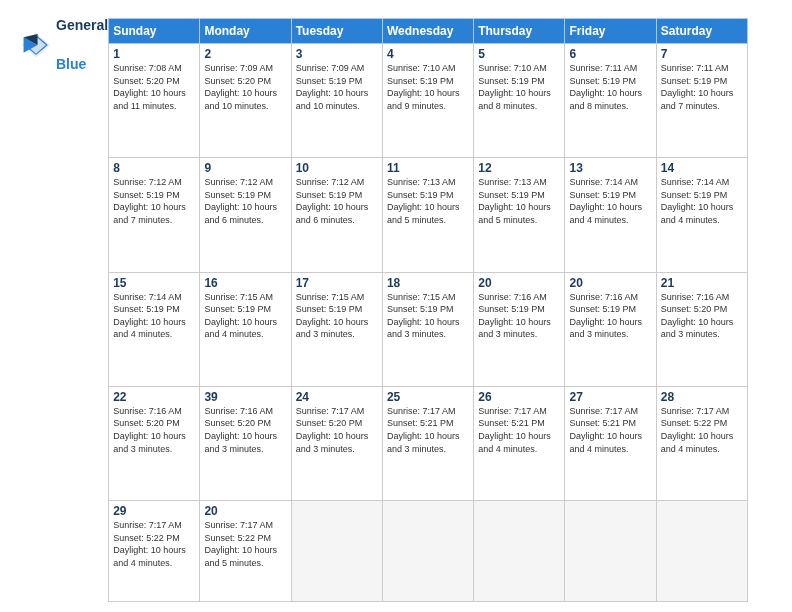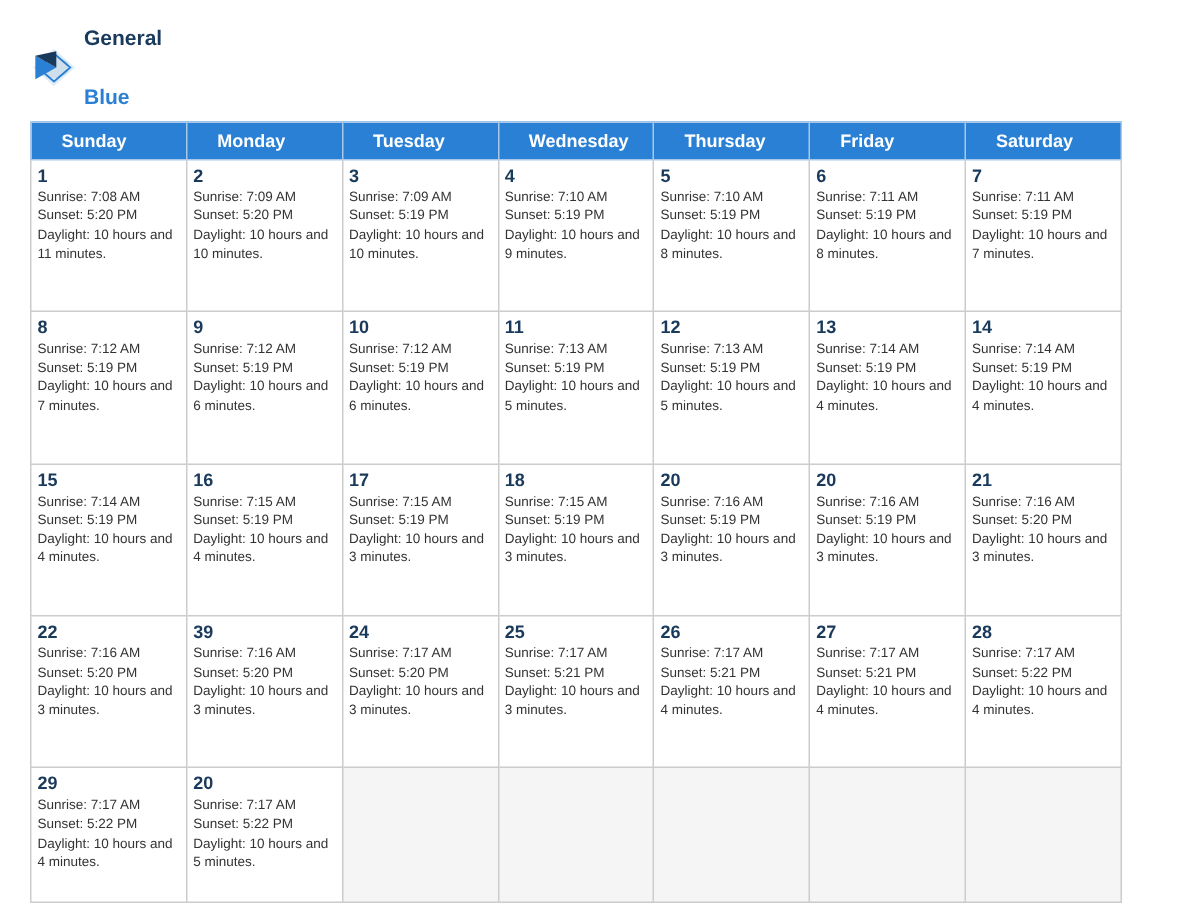--- a/index.html
+++ b/index.html
@@ -8,21 +8,21 @@
       height: 612px;
       font-family: Arial, sans-serif;
       background: #fff;
       overflow: hidden;
     }
     .page {
       width: 768px;
       height: 612px;
       padding: 18px 20px 10px 20px;
       display: flex;
-      flex-direction: column;
+      flex-direction: row;
     }
     .header {
       display: flex;
       justify-content: space-between;
       align-items: flex-start;
       margin-bottom: 8px;
     }
     .logo {
       display: flex;
       align-items: center;
@@ -57,21 +57,21 @@
       border: 1px solid #ccc;
       border-collapse: collapse;
       width: 100%;
       table-layout: fixed;
     }
     .calendar th {
       background: #2980d4;
       color: #fff;
       font-size: 12px;
       font-weight: bold;
-      padding: 5px 20px;
+      padding: 5px 4px;
       text-align: left;
       border: 1px solid #aac8e8;
     }
     .calendar td {
       border: 1px solid #ccc;
       vertical-align: top;
       padding: 3px 4px;
       font-size: 9.5px;
       color: #333;
       height: 82px;

